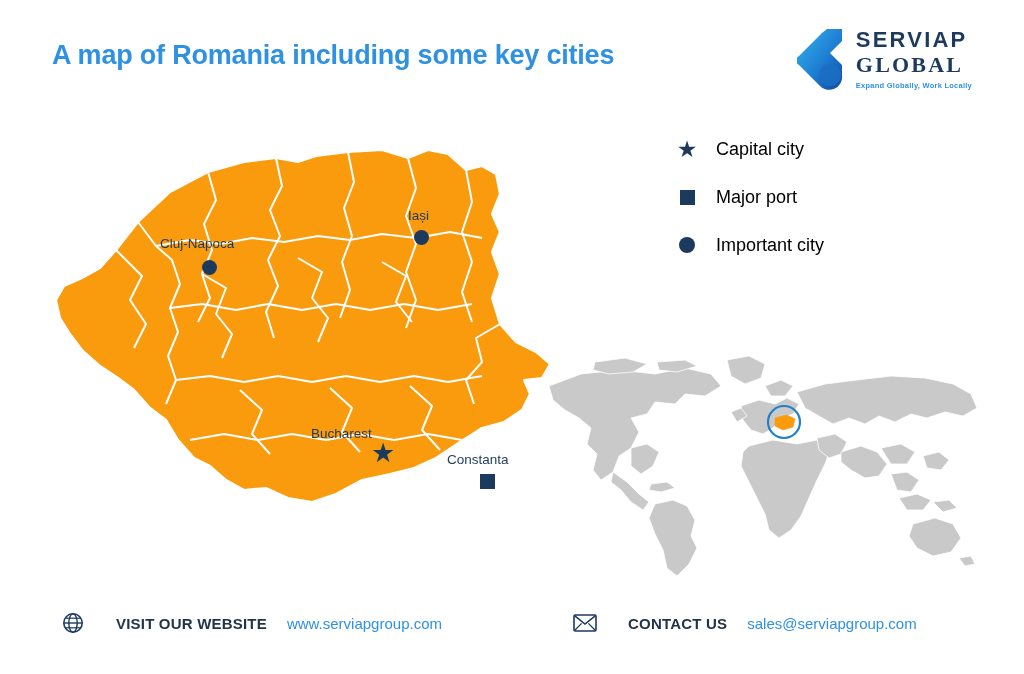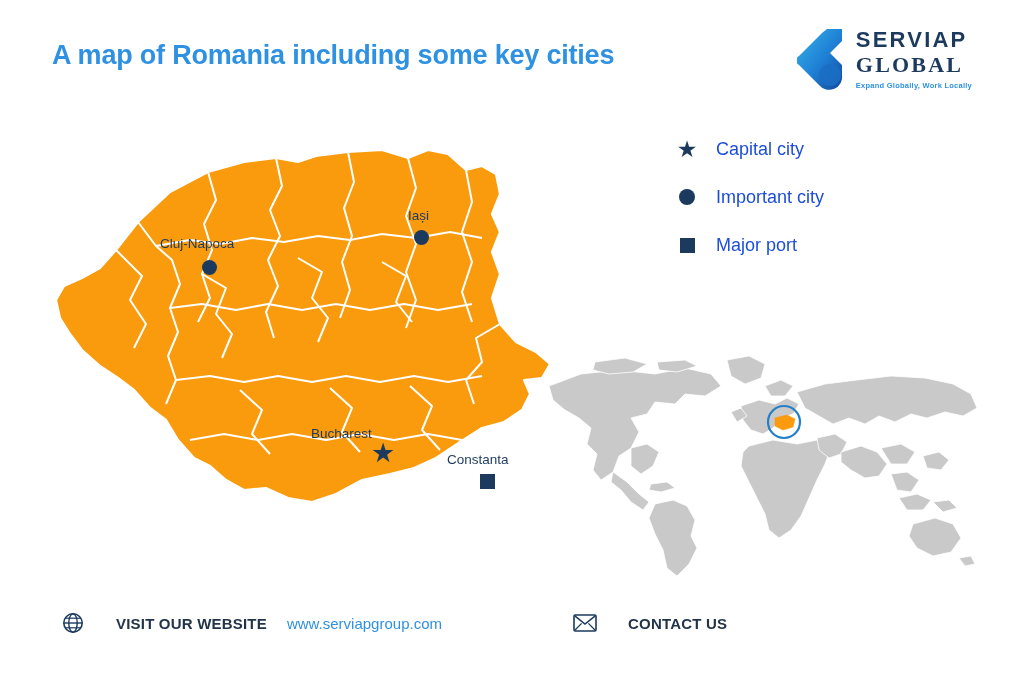--- a/index.html
+++ b/index.html
@@ -114,21 +114,21 @@
     align-items: center;
     justify-content: center;
     color: #1c3a5e;
     flex: none;
   }
   .legend-icon .sq { width: 15px; height: 15px; background: #1c3a5e; display: block; }
   .legend-icon .ci { width: 16px; height: 16px; border-radius: 50%; background: #1c3a5e; display: block; }
   .legend-icon .st { font-size: 23px; line-height: 1; }
   .legend-label {
     font-size: 18px;
-    color: #1d4ed8;
+    color: #000000;
   }
 
   
   .world-inset {
     position: absolute;
     left: 535px;
     top: 352px;
     width: 460px;
     height: 235px;
   }
@@ -250,29 +250,29 @@
 
 <div class="legend">
   <div class="legend-item">
     <span class="legend-icon">
         <span class="st">★</span>
       </span>
     <span class="legend-label">Capital city</span>
   </div>
   <div class="legend-item">
     <span class="legend-icon">
+        <span class="sq"></span>
+      </span>
+    <span class="legend-label">Major port</span>
+  </div>
+  <div class="legend-item">
+    <span class="legend-icon">
         <span class="ci"></span>
       </span>
     <span class="legend-label">Important city</span>
-  </div>
-  <div class="legend-item">
-    <span class="legend-icon">
-        <span class="sq"></span>
-      </span>
-    <span class="legend-label">Major port</span>
   </div>
 </div>
 
 <div class="world-inset">
   <svg viewBox="0 0 460 235">
     <g fill="#c9c9c9" stroke="#ffffff" stroke-width="0.8">
 
       <path d="M14 34 L46 22 L84 18 L120 22 L150 16 L176 22 L186 34 L170 44 L150 42
                L140 52 L120 50 L112 62 L96 66 L104 80 L96 96 L84 104 L78 120 L66 128
                L58 118 L62 102 L52 92 L56 76 L44 66 L30 58 L18 48 Z"></path>
@@ -343,15 +343,16 @@
     <span class="footer-icon">
       <svg width="24" height="18" viewBox="0 0 24 18">
         <rect x="1" y="1" width="22" height="16" rx="1.2" fill="none" stroke="#1c3a5e" stroke-width="1.6"></rect>
         <path d="M1.8 1.8 L12 10 L22.2 1.8" fill="none" stroke="#1c3a5e" stroke-width="1.5"></path>
         <path d="M1.8 16.2 L8.6 9.4 M22.2 16.2 L15.4 9.4" fill="none" stroke="#1c3a5e" stroke-width="1.3"></path>
       </svg>
     </span>
     <span class="gap-lg"></span>
     <span class="footer-caption">CONTACT US</span>
     <span class="gap-md"></span>
+    <a class="footer-link" href="#">sales@serviapgroup.com</a>
   </div>
 
 </div>
 
 </body></html>

